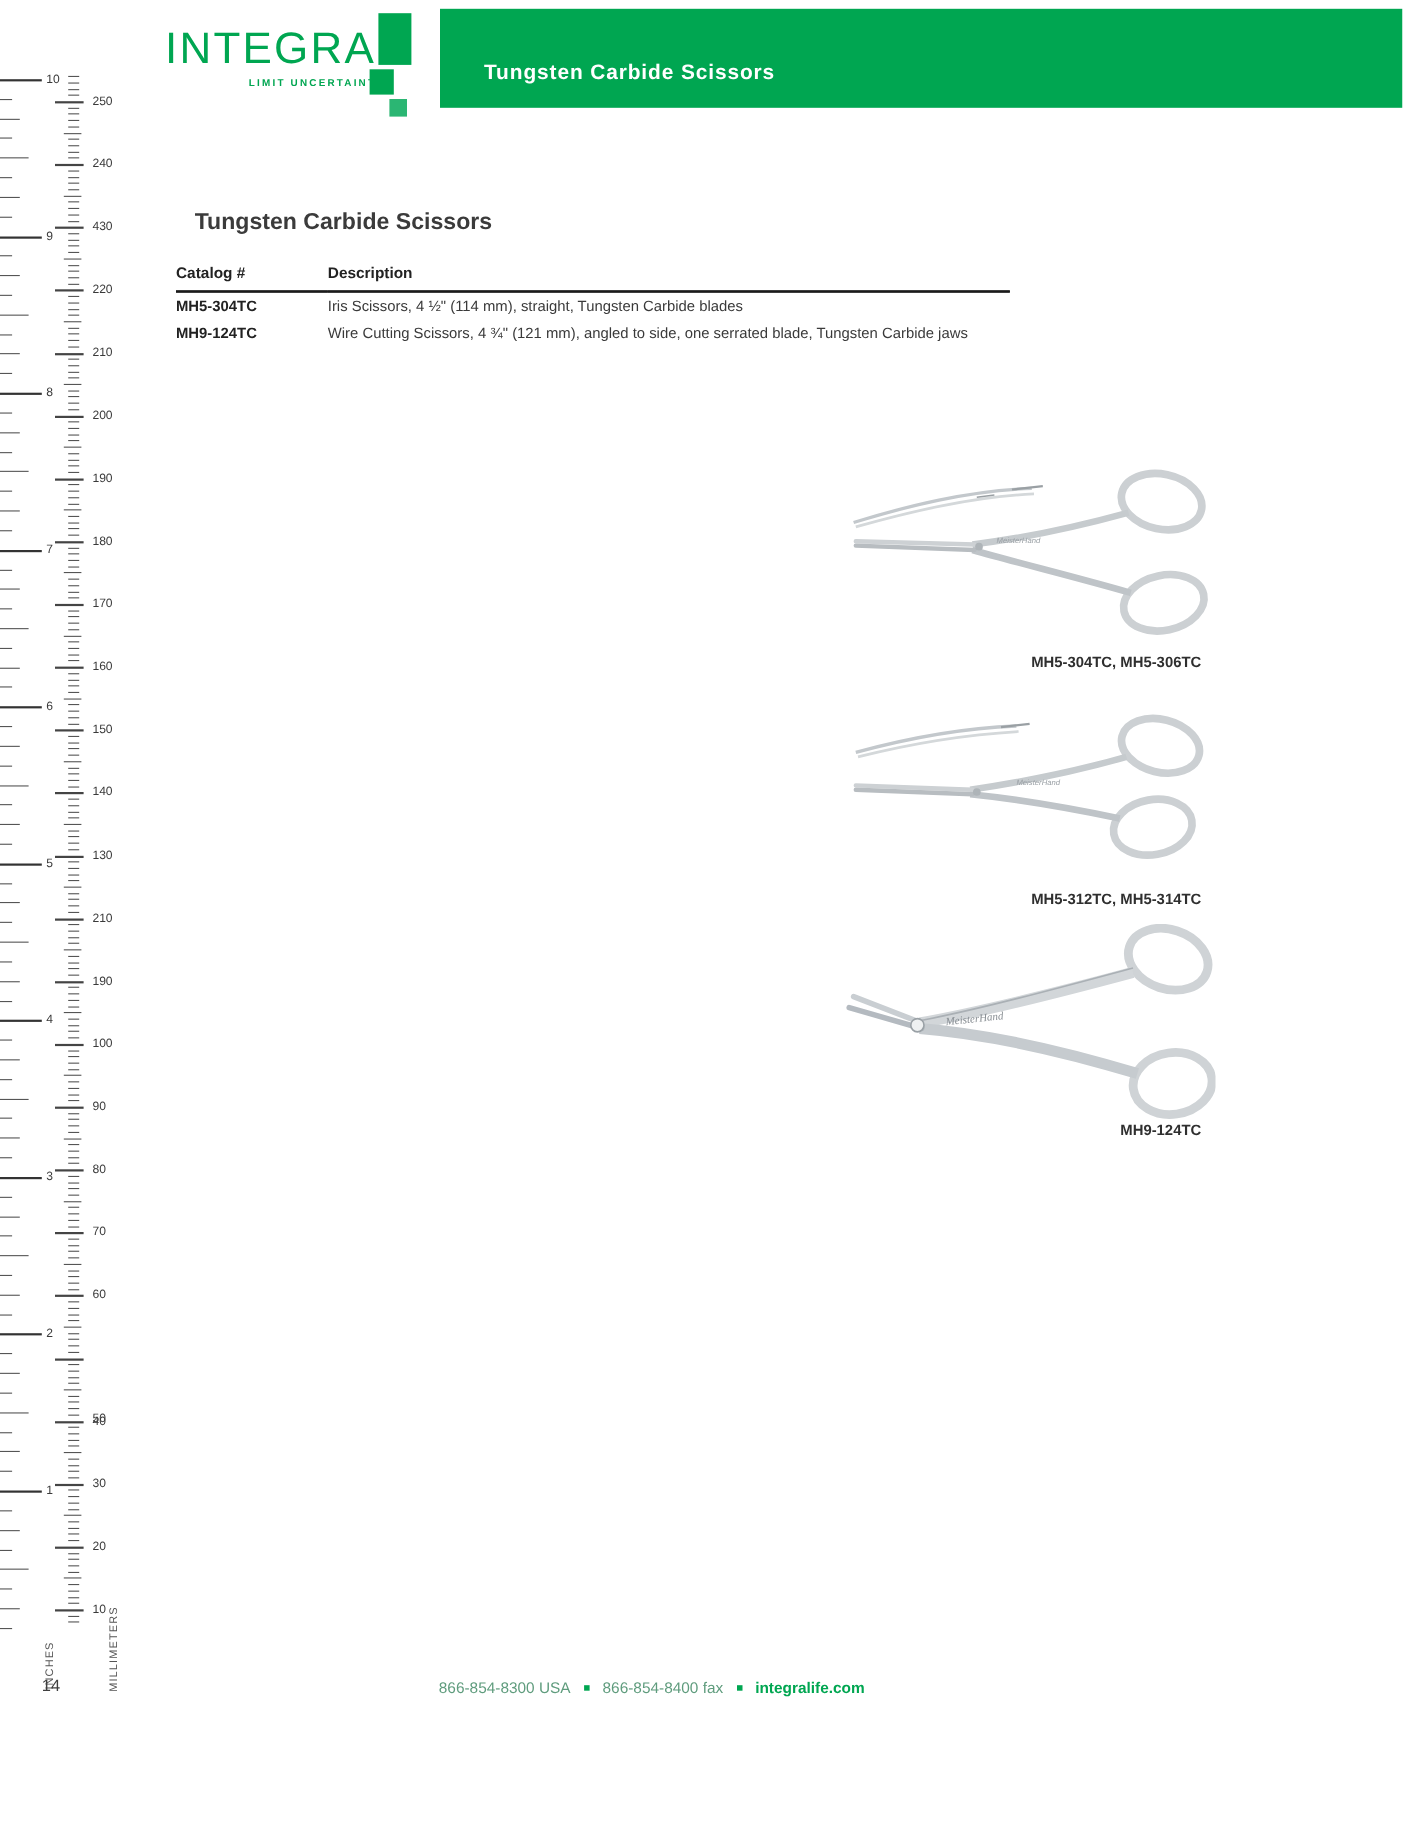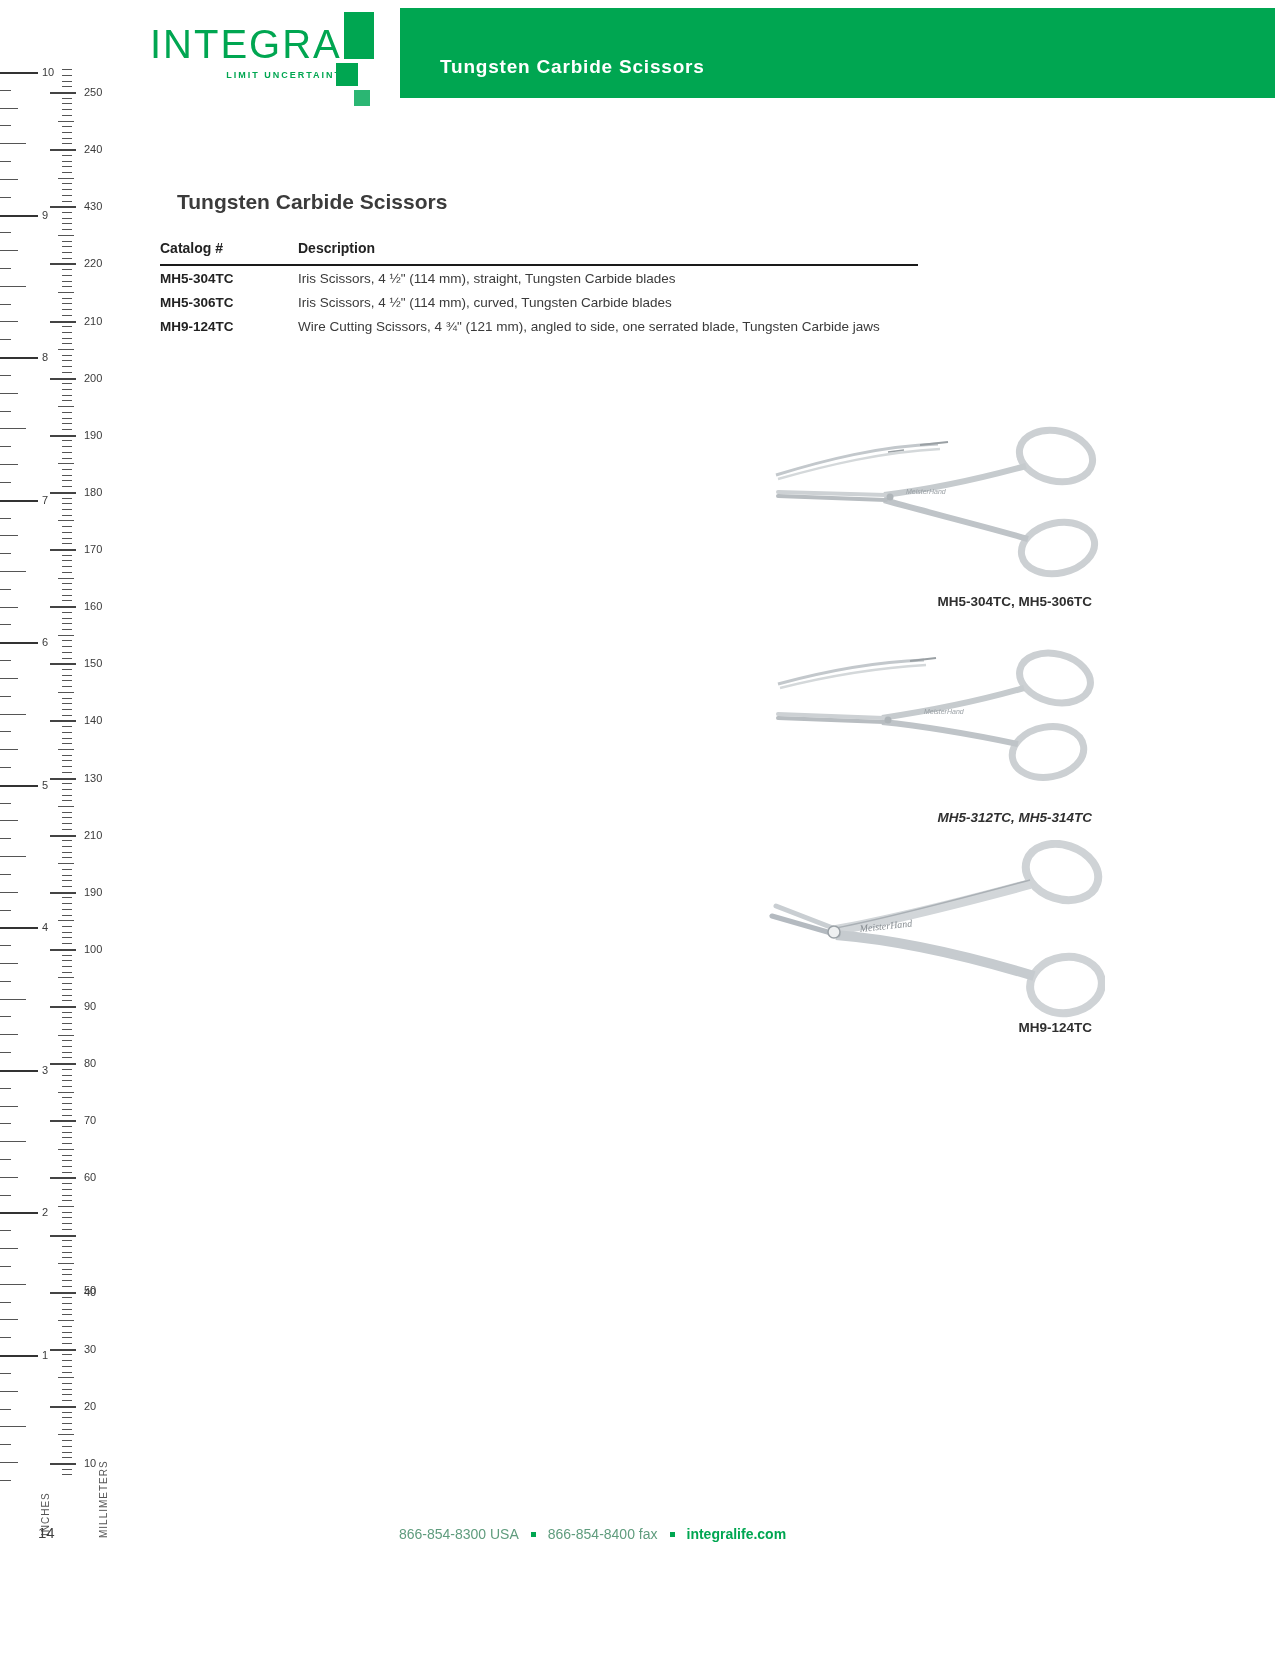--- a/index.html
+++ b/index.html
@@ -60,21 +60,21 @@
   
   .figure{position:absolute;}
   .fig1{left:770px;top:418px;width:332px;height:170px;}
   .fig2{left:772px;top:648px;width:330px;height:150px;}
   .fig3{left:768px;top:840px;width:337px;height:185px;}
   .fig-caption{
     position:absolute;width:322px;text-align:right;
     font-size:13.5px;font-weight:bold;color:#2f2f2f;
   }
   .cap1{left:770px;top:594px;}
-  .cap2{left:770px;top:810px;font-style:italic;}
+  .cap2{left:770px;top:810px;}
   .cap3{left:770px;top:1020px;}
 
   
   .footer{position:absolute;left:0;top:1526px;width:1185px;text-align:center;font-size:14px;color:#5f9c7d;}
   .footer .sep{display:inline-block;width:5px;height:5px;background:#00A651;margin:0 12px;vertical-align:2px;}
   .footer .site{color:#00A651;font-weight:bold;text-decoration:none;}
   .pagenum{position:absolute;left:38px;top:1524px;font-size:15px;color:#3f3f3f;}
 </style>
 </head>
 <body>
@@ -468,24 +468,20 @@
       <th class="col-cat">Catalog #</th>
       <th>Description</th>
     </tr>
   </thead>
   <tbody>
       <tr>
         <td class="cat">MH5-304TC</td>
         <td>Iris Scissors, 4 ½" (114 mm), straight, Tungsten Carbide blades</td>
       </tr>
       <tr>
-        <td class="cat">MH5-306TC</td>
-        <td>Iris Scissors, 4 ½" (114 mm), curved, Tungsten Carbide blades</td>
-      </tr>
-      <tr>
         <td class="cat">MH9-124TC</td>
         <td>Wire Cutting Scissors, 4 ¾" (121 mm), angled to side, one serrated blade, Tungsten Carbide jaws</td>
       </tr>
     </tbody>
 </table>
 
 <div class="figure fig1">
   <svg width="332" height="170" viewBox="0 0 332 170">
 
     <path d="M6 57 C 55 42, 110 28, 168 26" stroke="#c3c8cc" stroke-width="3" fill="none"></path>

